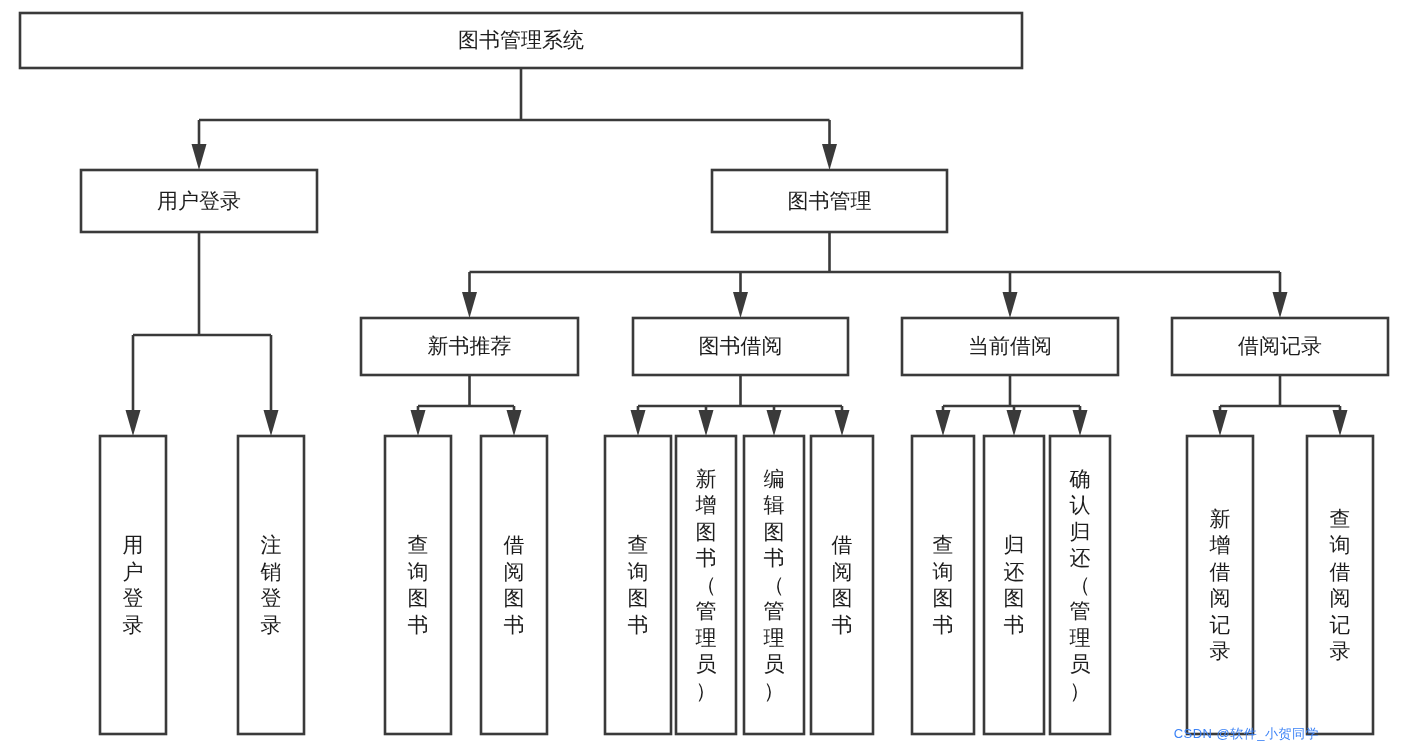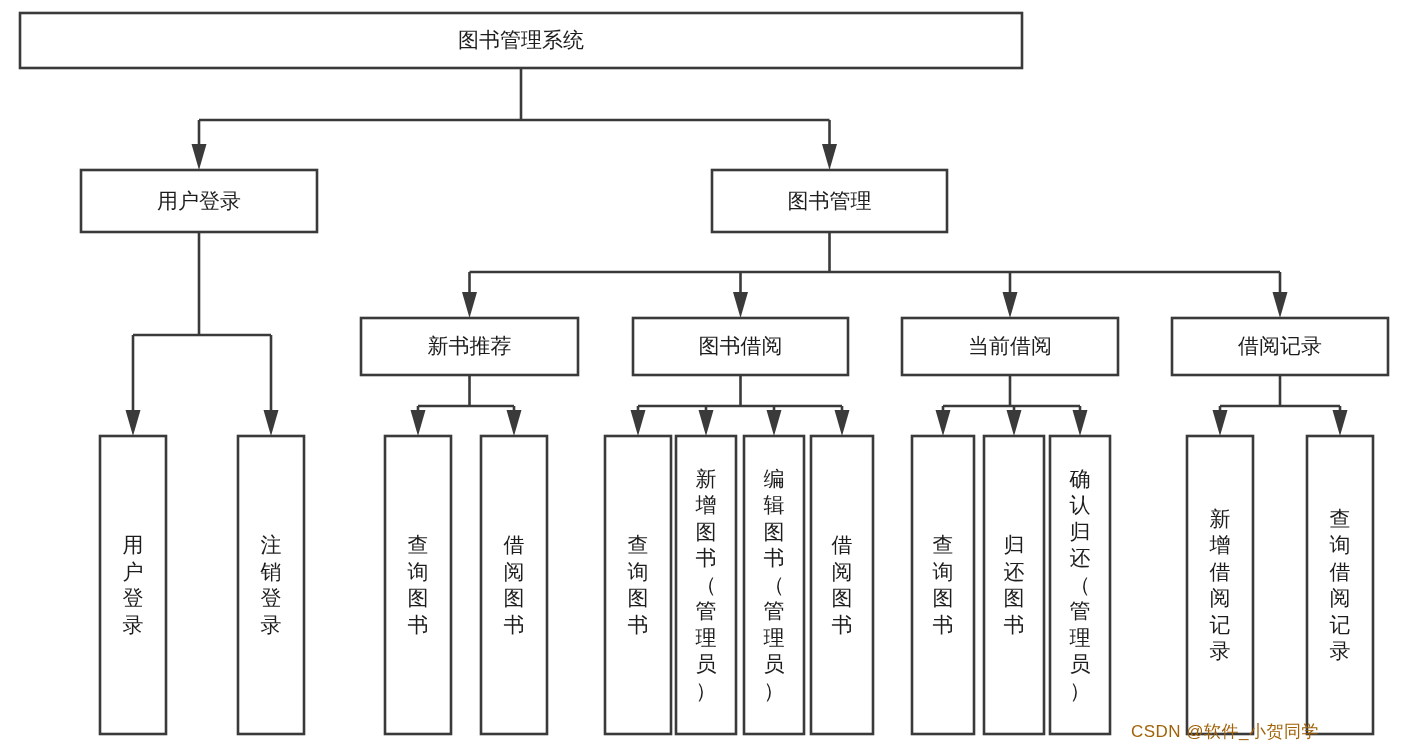--- a/index.html
+++ b/index.html
@@ -52,22 +52,22 @@
     font-family: "Liberation Sans", "DejaVu Sans", sans-serif;
     font-size: 21px;
     fill: #1d1d1d;
     text-anchor: middle;
   }
   .watermark {
     position: absolute;
     right: 8px;
     bottom: 4px;
     font-family: "Liberation Sans", "DejaVu Sans", sans-serif;
-    font-size: 17px;
-    color: #a16207;
+    font-size: 13px;
+    color: #3b82f6;
     letter-spacing: 0.5px;
     white-space: nowrap;
     pointer-events: none;
   }
 </style>
 </head>
 <body>
 
 <div id="diagram-root">
   <svg class="diagram" viewBox="0 0 1405 747">

